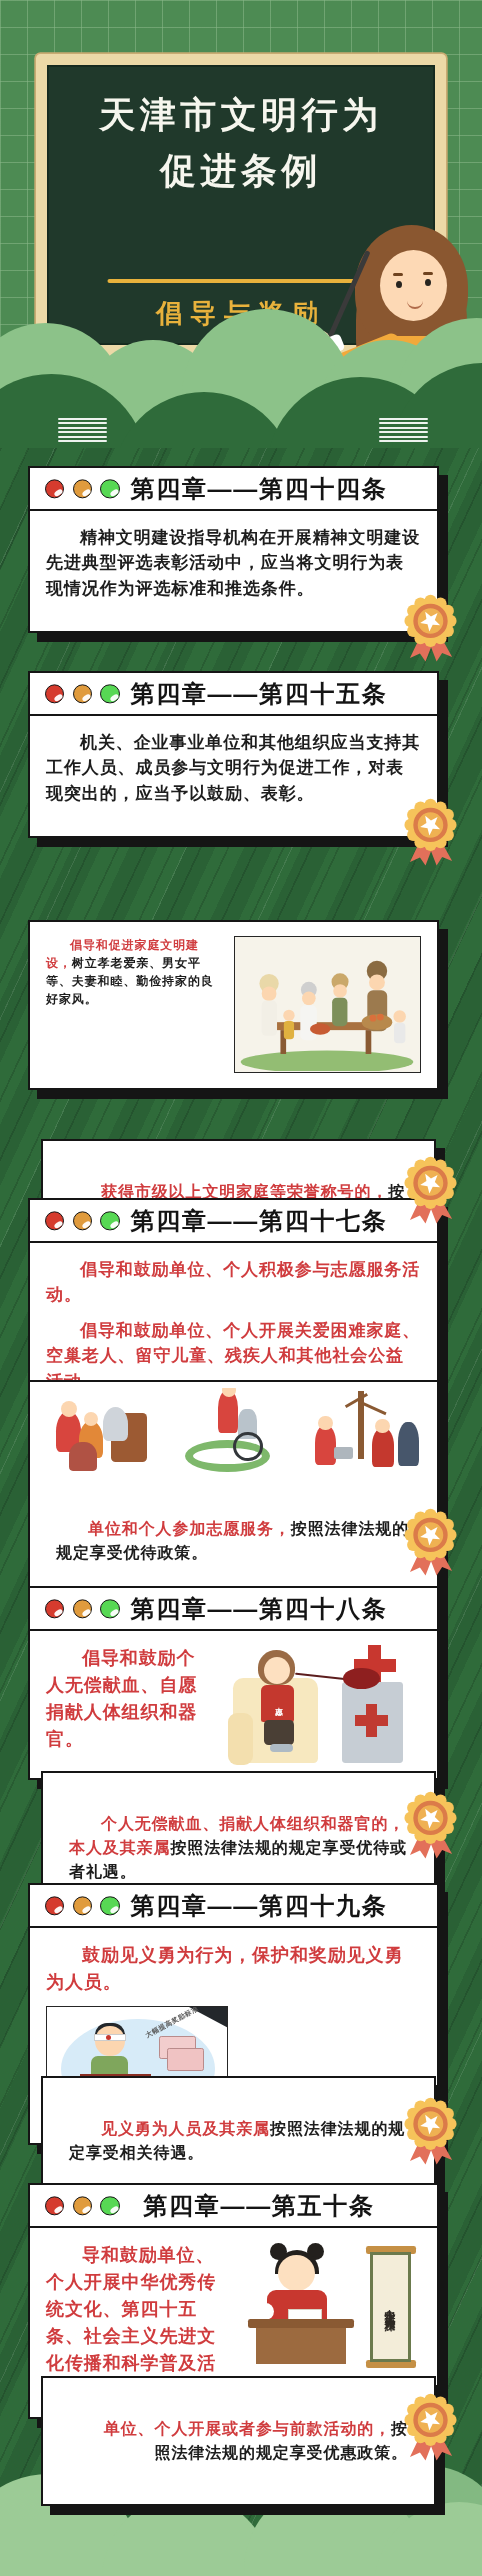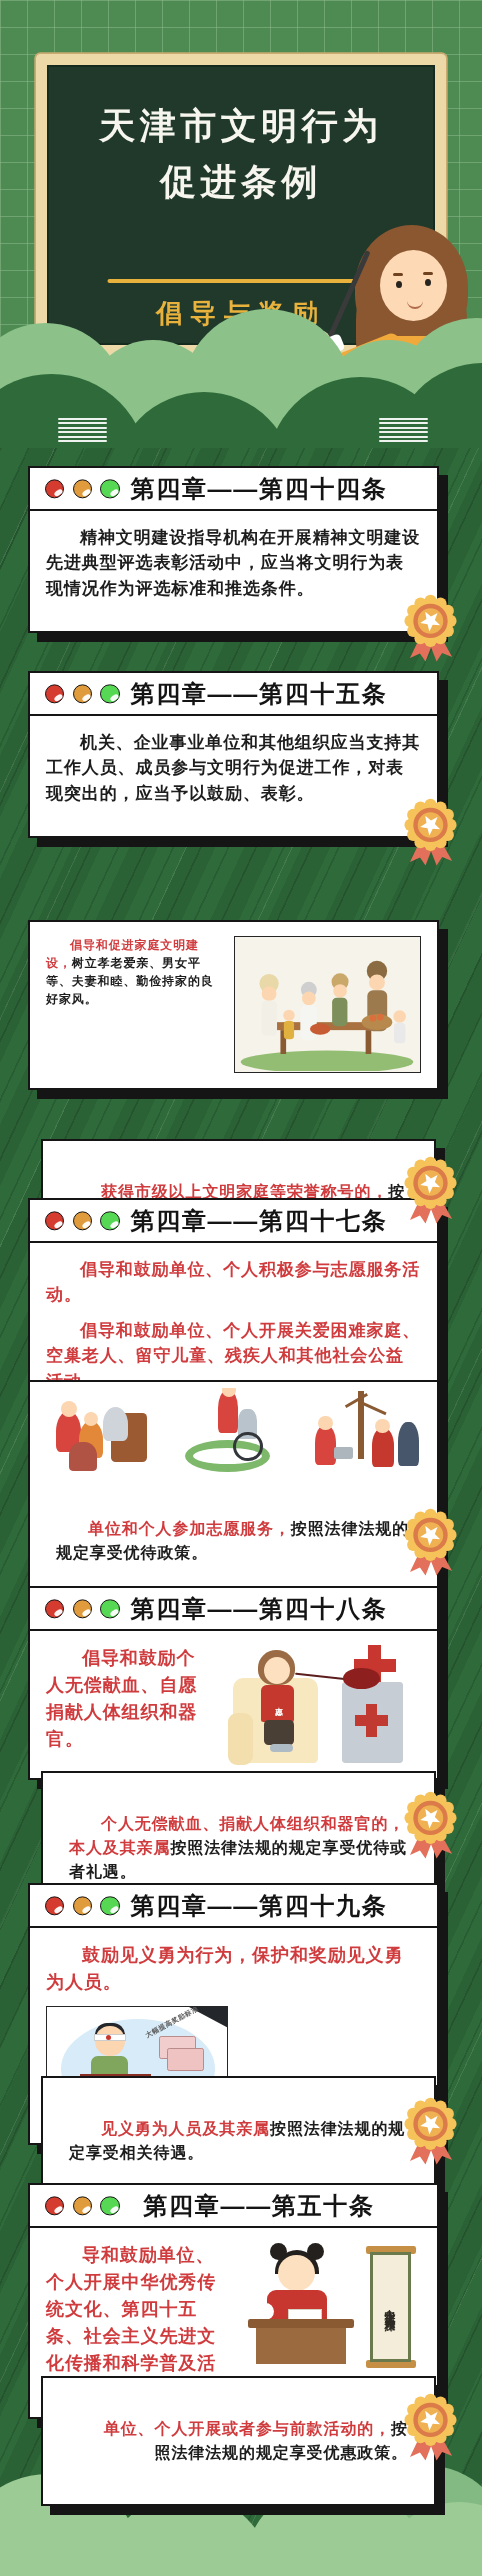--- a/index.html
+++ b/index.html
@@ -9,21 +9,21 @@
 
   
   .top-bg{position:absolute;left:0;top:0;width:482px;height:414px;z-index:0;
     background-color:#4d8b53;
     background-image:linear-gradient(rgba(140,185,140,.55) 1.1px,transparent 1.1px),
                      linear-gradient(90deg,rgba(140,185,140,.55) 1.1px,transparent 1.1px);
     background-size:27px 27px;}
   .board{position:absolute;left:36px;top:54px;width:410px;height:302px;z-index:1;
     background:#20392b;border:11.3px solid #ecd9a7;border-radius:4.5px;
     box-shadow:0 0 0 1.7px #c9ab72, inset 0 0 0 1.7px #15291e;}
-  .board-title{padding-top:33px;text-align:center;color:#f6f6ee;font-weight:900;
+  .board-title{padding-top:22px;text-align:center;color:#f6f6ee;font-weight:900;
     font-size:36px;line-height:1.55;letter-spacing:4.5px;}
   .board-line{position:absolute;left:50%;transform:translateX(-50%);top:214px;
     width:267px;height:4px;background:#e8b23c;border-radius:2.3px;}
   .board-subtitle{position:absolute;left:0;top:231px;width:100%;text-align:center;
     color:#e8b23c;font-weight:900;font-size:26px;letter-spacing:8px;}
 
   
   .girl{position:absolute;left:339px;top:225px;width:143px;height:190px;z-index:2;}
   .girl div{position:absolute;}
   .g-hair{left:16px;top:0;width:113px;height:125px;background:#8a5730;border-radius:52% 52% 46% 46%;}

